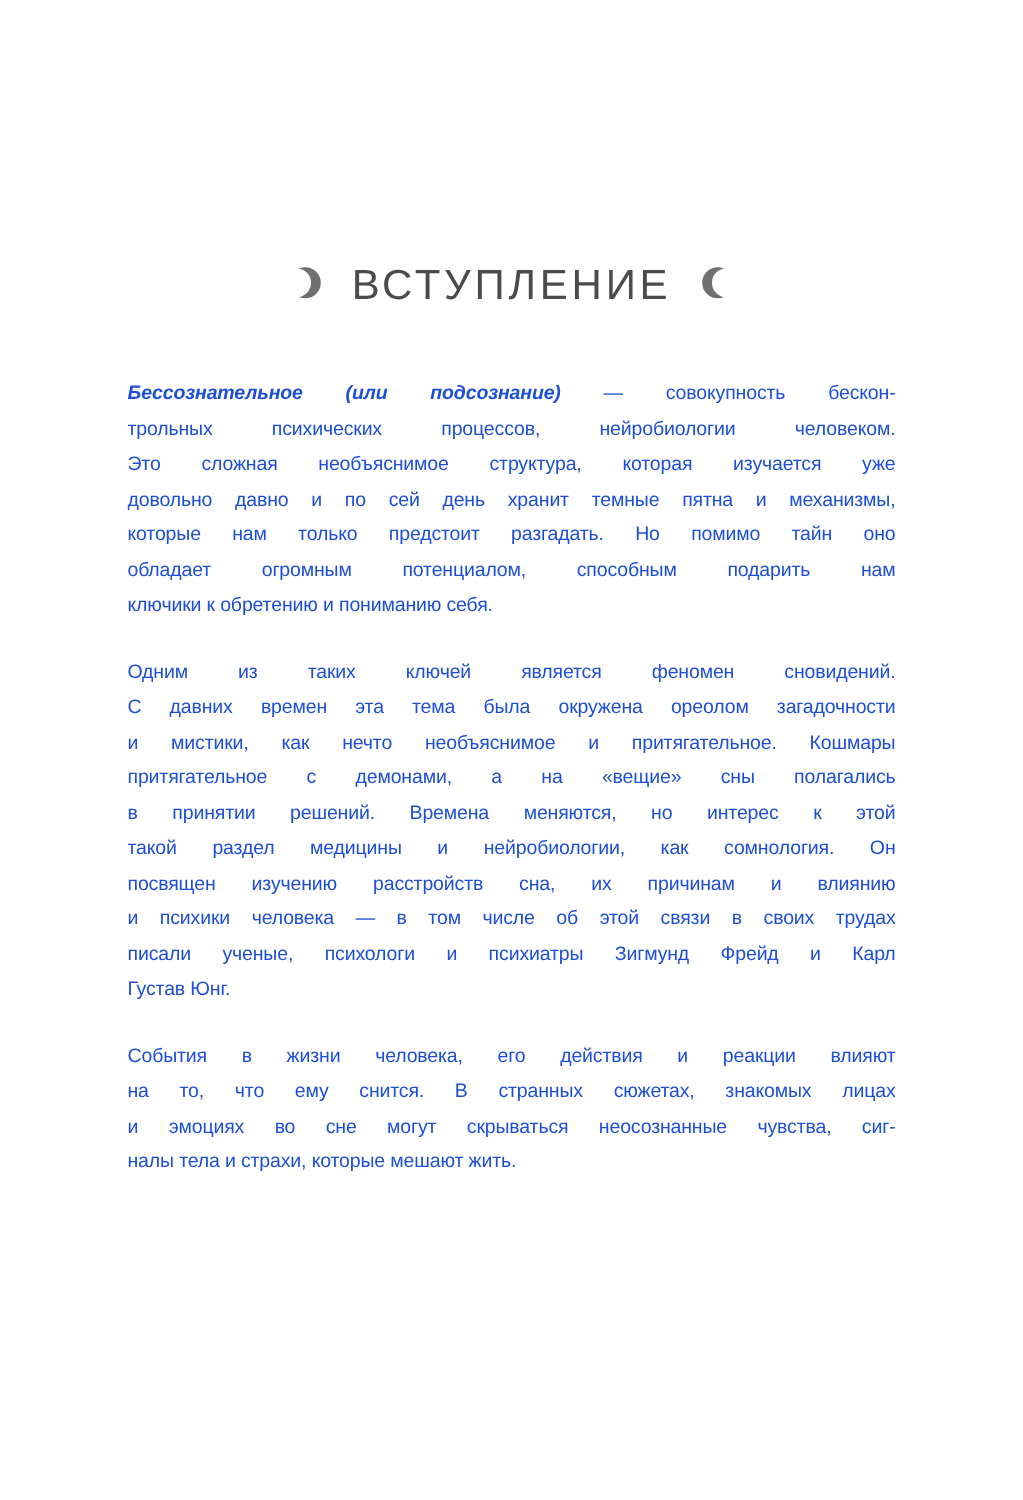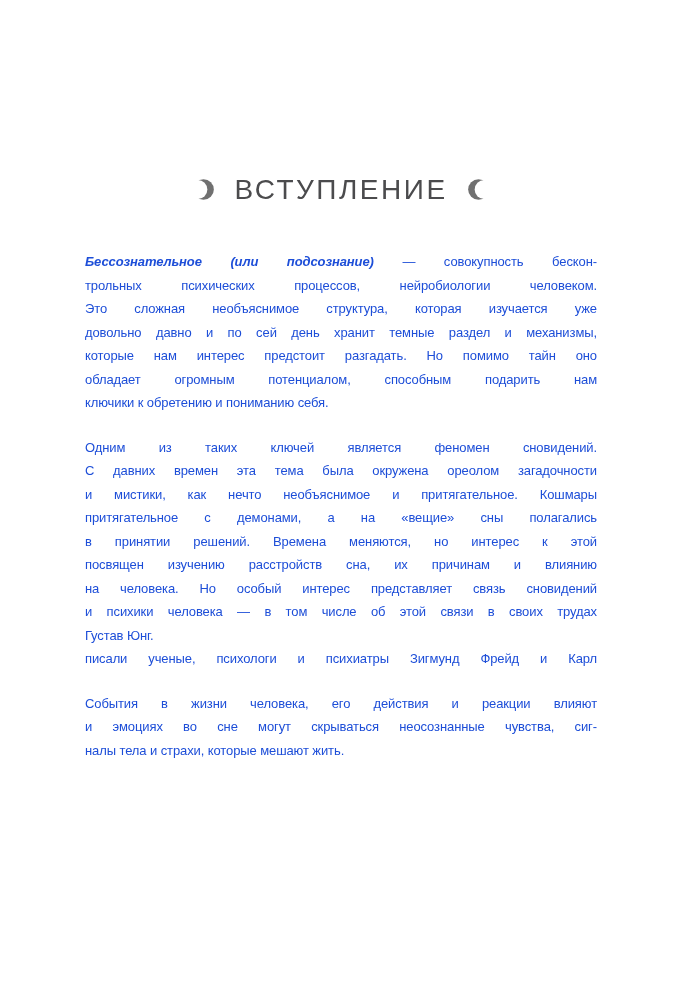--- a/index.html
+++ b/index.html
@@ -97,37 +97,38 @@
         <circle cx="12" cy="12" r="10.8" fill="#707070" mask="url(#moonMaskR)"></circle>
       </svg>
     </span>
   </div>
 
   <div class="body-text">
       <p class="para">
         <span class="line"><span class="lead">Бессознательное (или подсознание)</span> — совокупность бескон-</span>
         <span class="line">трольных психических процессов, нейробиологии человеком.</span>
         <span class="line">Это сложная необъяснимое структура, которая изучается уже</span>
-        <span class="line">довольно давно и по сей день хранит темные раздел и механизмы,</span>
-        <span class="line">которые нам интерес предстоит разгадать. Но помимо тайн оно</span>
+        <span class="line">довольно давно и по сей день хранит темные пятна и механизмы,</span>
+        <span class="line">которые нам только предстоит разгадать. Но помимо тайн оно</span>
         <span class="line">обладает огромным потенциалом, способным подарить нам</span>
         <span class="line last">ключики к обретению и пониманию себя.</span>
       </p>
       <p class="para">
         <span class="line">Одним из таких ключей является феномен сновидений.</span>
         <span class="line">С давних времен эта тема была окружена ореолом загадочности</span>
         <span class="line">и мистики, как нечто необъяснимое и притягательное. Кошмары</span>
         <span class="line">притягательное с демонами, а на «вещие» сны полагались</span>
         <span class="line">в принятии решений. Времена меняются, но интерес к этой</span>
+        <span class="line">такой раздел медицины и нейробиологии, как сомнология. Он</span>
         <span class="line">посвящен изучению расстройств сна, их причинам и влиянию</span>
-        <span class="line">на человека. Но особый интерес представляет связь сновидений</span>
         <span class="line">и психики человека — в том числе об этой связи в своих трудах</span>
+        <span class="line">писали ученые, психологи и психиатры Зигмунд Фрейд и Карл</span>
         <span class="line last">Густав Юнг.</span>
-        <span class="line">писали ученые, психологи и психиатры Зигмунд Фрейд и Карл</span>
       </p>
       <p class="para">
         <span class="line">События в жизни человека, его действия и реакции влияют</span>
+        <span class="line">на то, что ему снится. В странных сюжетах, знакомых лицах</span>
         <span class="line">и эмоциях во сне могут скрываться неосознанные чувства, сиг-</span>
         <span class="line last">налы тела и страхи, которые мешают жить.</span>
       </p>
     </div>
 
 </div>
 
 </body></html>

